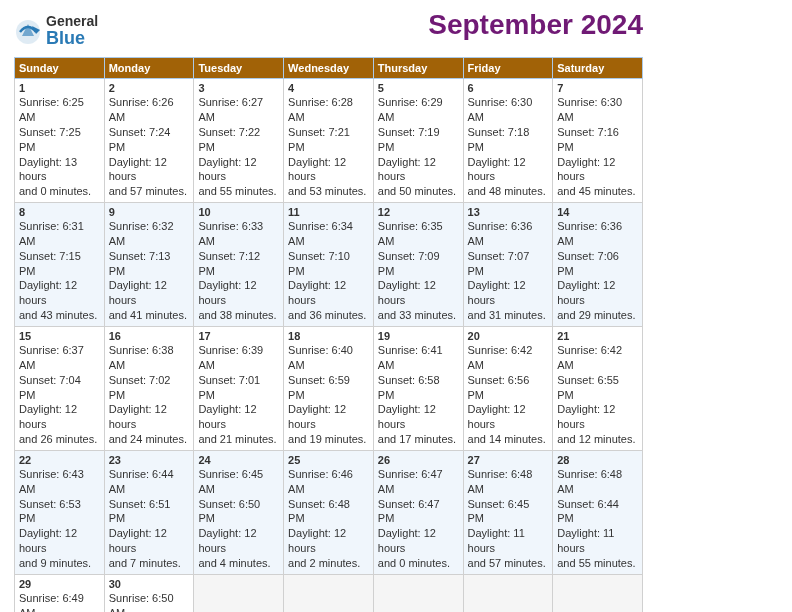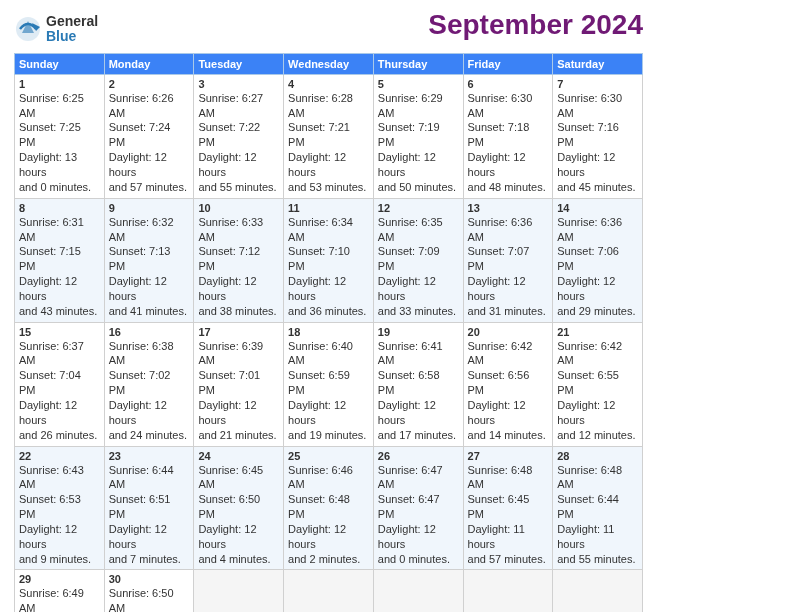--- a/index.html
+++ b/index.html
@@ -32,21 +32,21 @@
       display: flex;
       flex-direction: column;
       line-height: 1.1;
     }
     .logo-general {
       font-size: 14px;
       font-weight: bold;
       color: #333;
     }
     .logo-blue {
-      font-size: 14px;
+      font-size: 18px;
       font-weight: bold;
       color: #2a7ab5;
     }
     .logo-icon {
       width: 28px;
       height: 28px;
       margin-right: 4px;
     }
     .title-block {
       text-align: right;
@@ -61,21 +61,21 @@
       font-size: 13px;
       color: #555;
     }
     .calendar {
       flex: 1;
       border-collapse: collapse;
       width: 100%;
       table-layout: fixed;
     }
     .calendar th {
-      background: #3b82f6;
+      background: #a16207;
       color: #fff;
       font-size: 11px;
       font-weight: bold;
       padding: 4px 4px;
       text-align: left;
       border: 1px solid #aac9e8;
     }
     .calendar td {
       vertical-align: top;
       border: 1px solid #d0d0d0;

